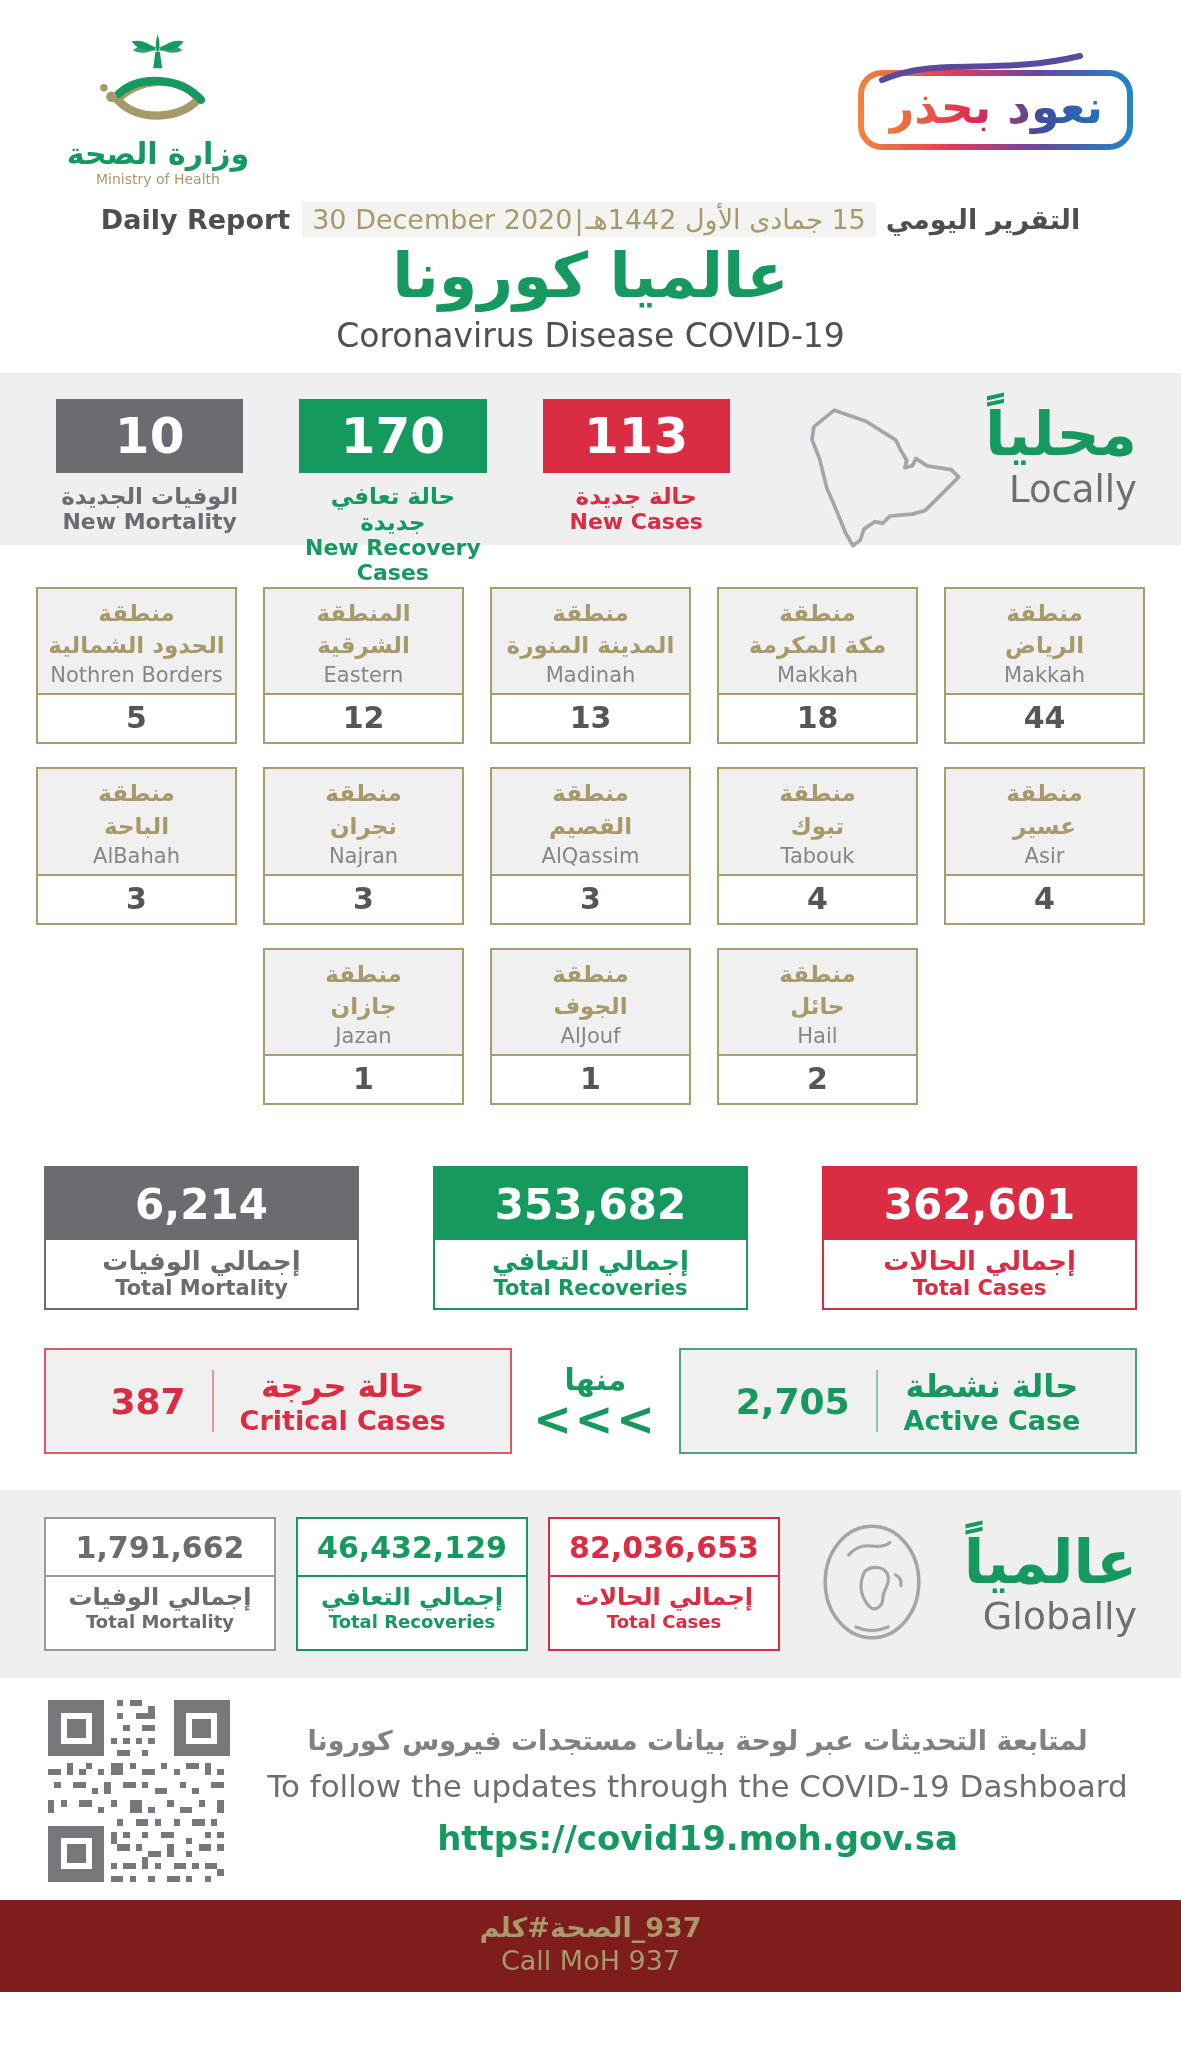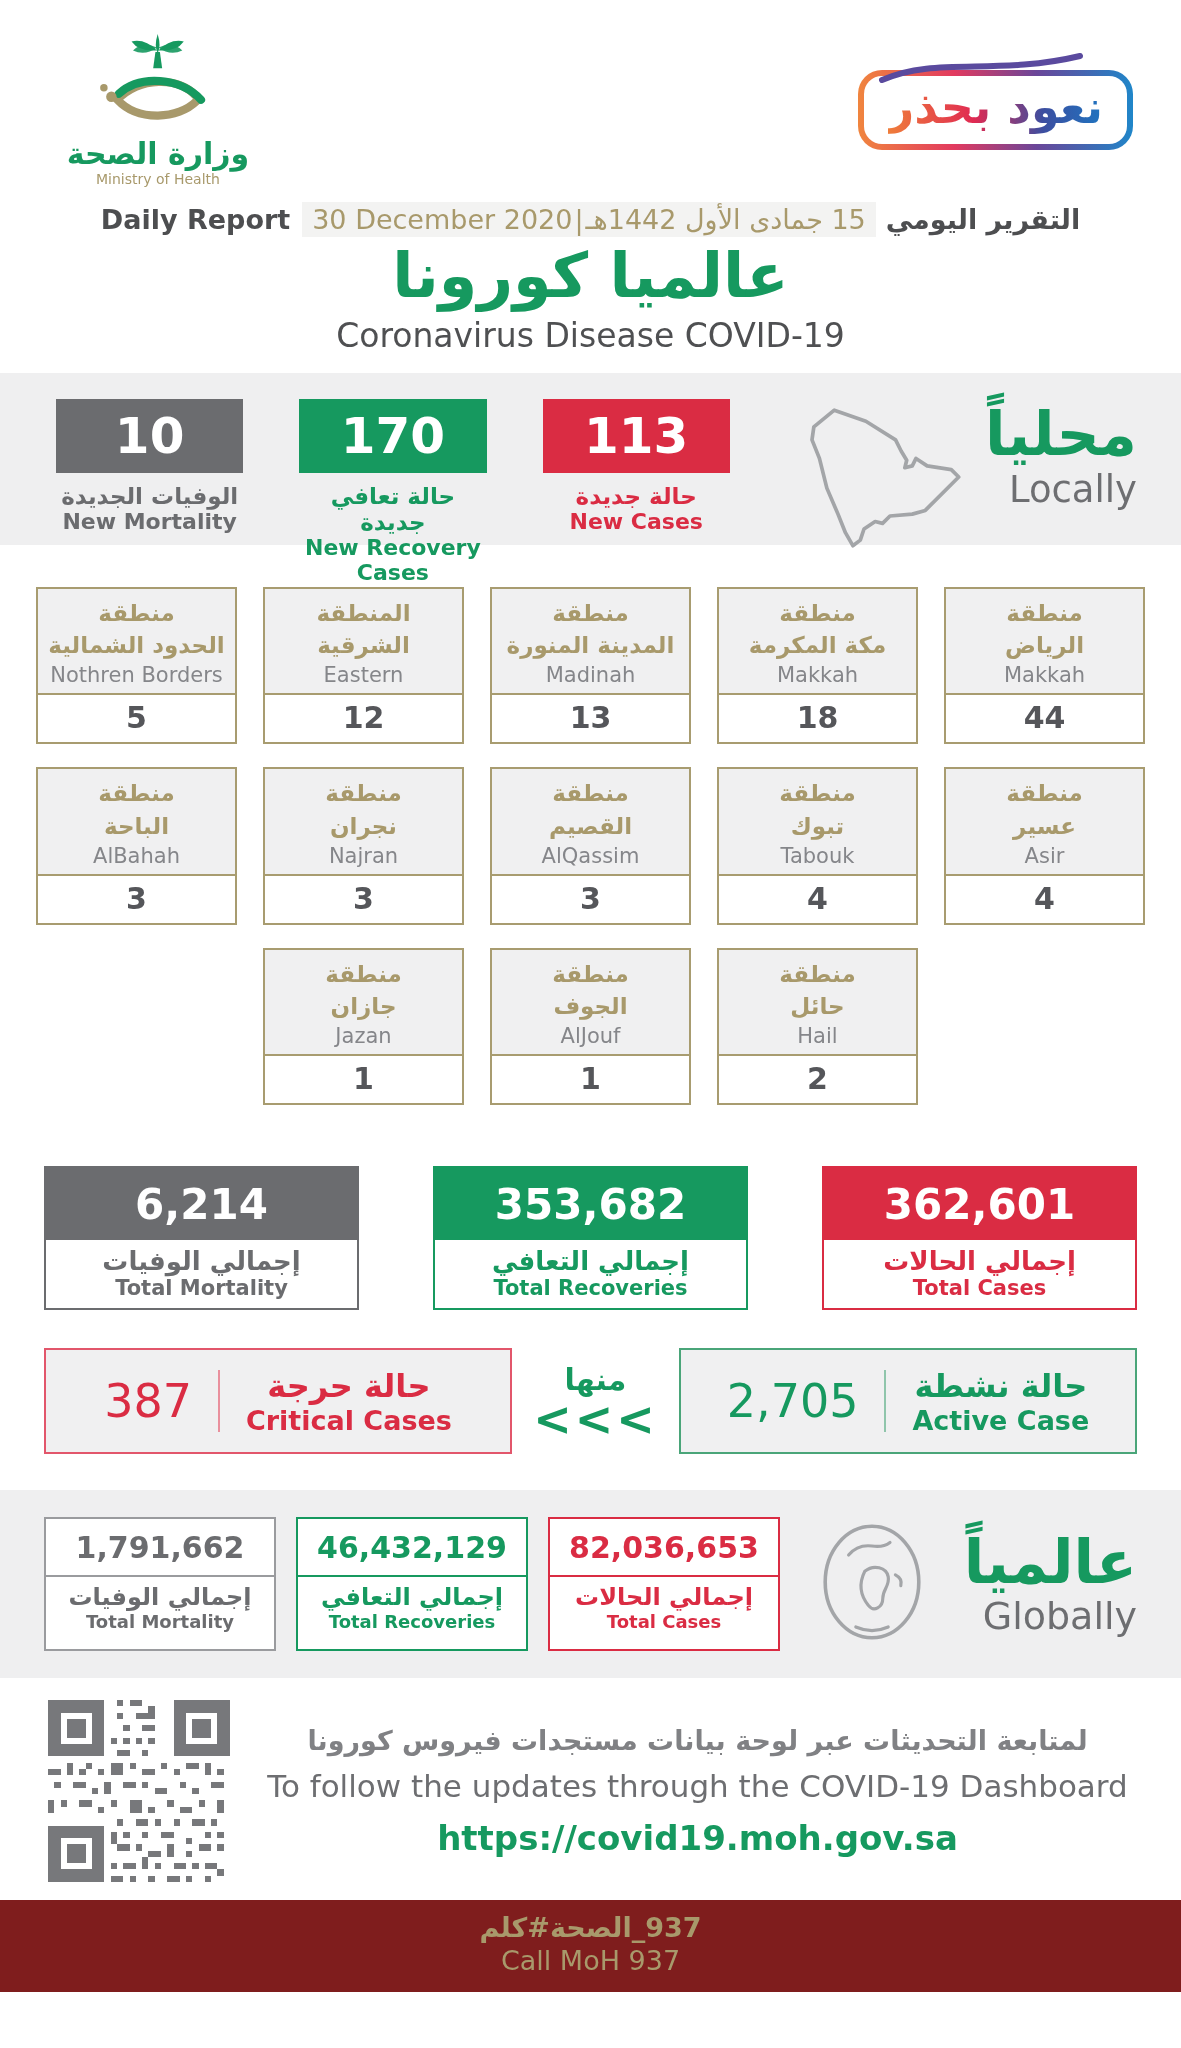--- a/index.html
+++ b/index.html
@@ -63,21 +63,21 @@
   .total-num{height:72px;color:#fff;font-size:42px;font-weight:bold;display:flex;align-items:center;justify-content:center;}
   .total-ar{font-size:26px;font-weight:bold;padding-top:6px;}
   .total-en{font-size:21px;font-weight:bold;padding-bottom:8px;}
   .total--gray{border-color:#6b6c6f;} .total--gray .total-num{background:#6b6c6f;} .total--gray .total-ar,.total--gray .total-en{color:#6b6c6f;}
   .total--green{border-color:#16995f;} .total--green .total-num{background:#16995f;} .total--green .total-ar,.total--green .total-en{color:#16995f;}
   .total--red{border-color:#da2c43;} .total--red .total-num{background:#da2c43;} .total--red .total-ar,.total--red .total-en{color:#da2c43;}
 
   
   .status{display:flex;align-items:center;padding:38px 44px 0;}
   .status-card{background:#f0f0f1;display:flex;align-items:center;justify-content:center;gap:26px;height:106px;border:2px solid;}
-  .status-card .val{font-size:46px;font-weight:normal;}
+  .status-card .val{font-size:36px;font-weight:bold;}
   .status-divider{width:2px;height:62px;}
   .status-labels{text-align:center;}
   .status-labels .ar{font-size:32px;font-weight:bold;}
   .status-labels .en{font-size:27px;font-weight:bold;margin-top:0px;}
   .status--red{width:468px;border-color:#e2566b;color:#da2c43;}
   .status--red .status-divider{background:#e9909d;}
   .status--green{width:458px;border-color:#4aa579;color:#16995f;}
   .status--green .status-divider{background:#8fc5ab;}
   .status-mid{flex:1;text-align:center;color:#16995f;}
   .of-which{font-size:30px;font-weight:bold;}

